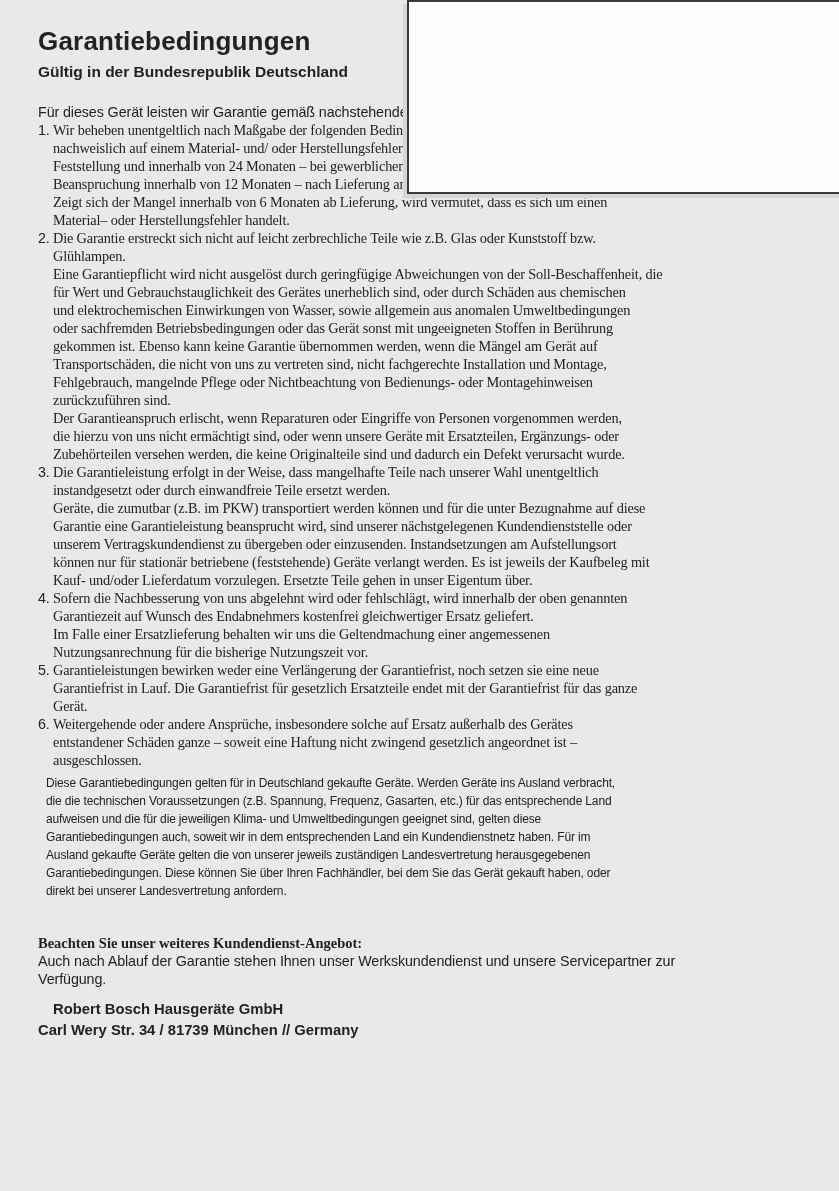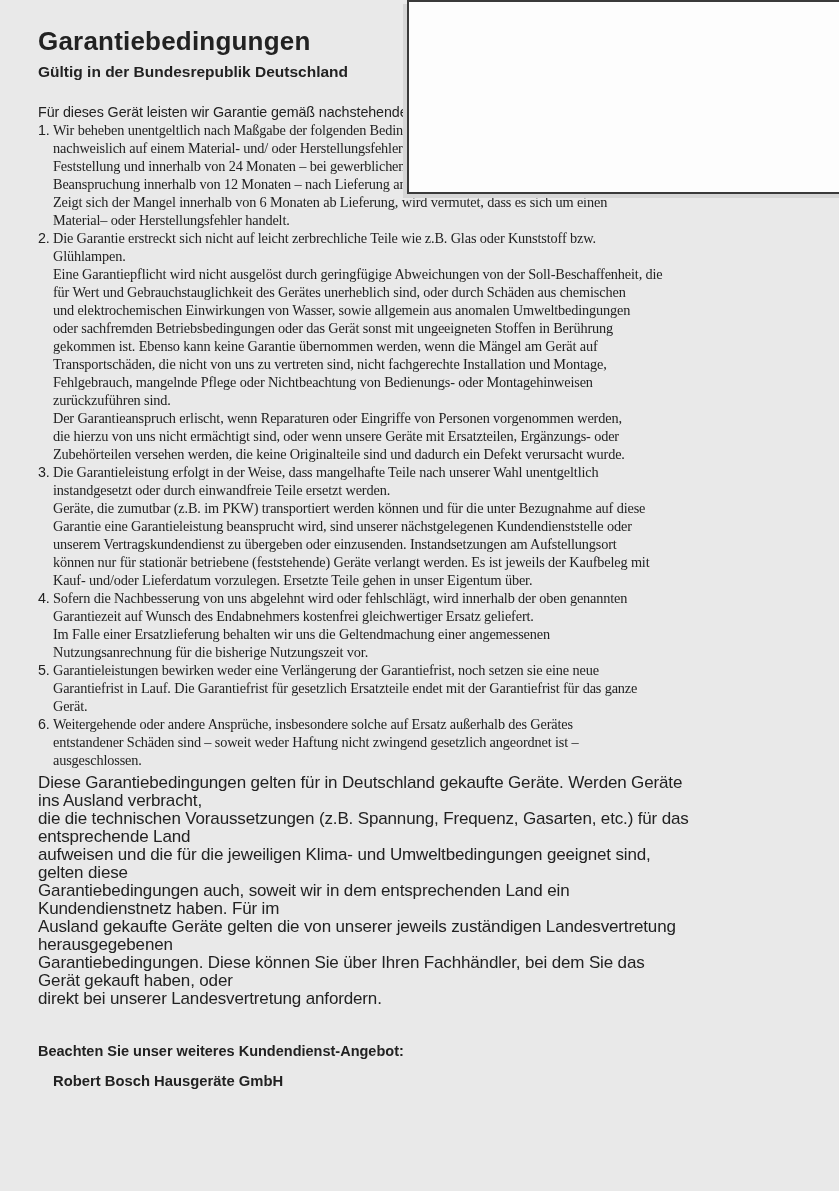--- a/index.html
+++ b/index.html
@@ -64,31 +64,32 @@
     margin: 0;
     padding: 0;
     font-size: 14.3px;
     line-height: 18px;
     letter-spacing: -0.15px;
   }
   li.cond { display: flex; }
   li.cond .num { flex: none; width: 15px; }
   li.cond .txt { flex: 1; white-space: pre-line; font-family: Liberation Serif, serif; }
   .closing {
-    margin: 5px 0 0;
-    font-size: 17px;
+    margin: 5px 8px 0;
+    font-size: 12px;
     line-height: 18px;
     white-space: pre-line;
     letter-spacing: -0.15px;
   }
   h3.service-heading {
     margin: 34px 0 0;
     font-size: 14.5px;
     line-height: 18px;
     font-weight: bold;
+    font-family: Liberation Serif, serif;
   }
   .service-text {
     margin: 0;
     font-size: 14.3px;
     line-height: 18px;
     white-space: pre-line;
     letter-spacing: -0.1px;
   }
   .company-name {
     margin: 12px 15px 0;
@@ -163,31 +164,34 @@
       </li>
       <li class="cond">
         <span class="num">5.</span>
         <span class="txt">Garantieleistungen bewirken weder eine Verlängerung der Garantiefrist, noch setzen sie eine neue
 Garantiefrist in Lauf. Die Garantiefrist für gesetzlich Ersatzteile endet mit der Garantiefrist für das ganze
 Gerät.</span>
       </li>
       <li class="cond">
         <span class="num">6.</span>
         <span class="txt">Weitergehende oder andere Ansprüche, insbesondere solche auf Ersatz außerhalb des Gerätes
-entstandener Schäden sind – soweit weder Haftung nicht zwingend gesetzlich angeordnet ist –
+entstandener Schäden ganze – soweit eine Haftung nicht zwingend gesetzlich angeordnet ist –
 ausgeschlossen.</span>
       </li>
     </ol>
 
     <p class="closing">Diese Garantiebedingungen gelten für in Deutschland gekaufte Geräte. Werden Geräte ins Ausland verbracht,
 die die technischen Voraussetzungen (z.B. Spannung, Frequenz, Gasarten, etc.) für das entsprechende Land
 aufweisen und die für die jeweiligen Klima- und Umweltbedingungen geeignet sind, gelten diese
 Garantiebedingungen auch, soweit wir in dem entsprechenden Land ein Kundendienstnetz haben. Für im
 Ausland gekaufte Geräte gelten die von unserer jeweils zuständigen Landesvertretung herausgegebenen
 Garantiebedingungen. Diese können Sie über Ihren Fachhändler, bei dem Sie das Gerät gekauft haben, oder
 direkt bei unserer Landesvertretung anfordern.</p>
 
     <h3 class="service-heading">Beachten Sie unser weiteres Kundendienst-Angebot:</h3>
+    <p class="service-text">Auch nach Ablauf der Garantie stehen Ihnen unser Werkskundendienst und unsere Servicepartner zur
+Verfügung.</p>
 
     <p class="company-name">Robert Bosch Hausgeräte GmbH</p>
+    <p class="company-address">Carl Wery Str. 34 / 81739 München // Germany</p>
   </main>
 
 </div>
 
 </body></html>

